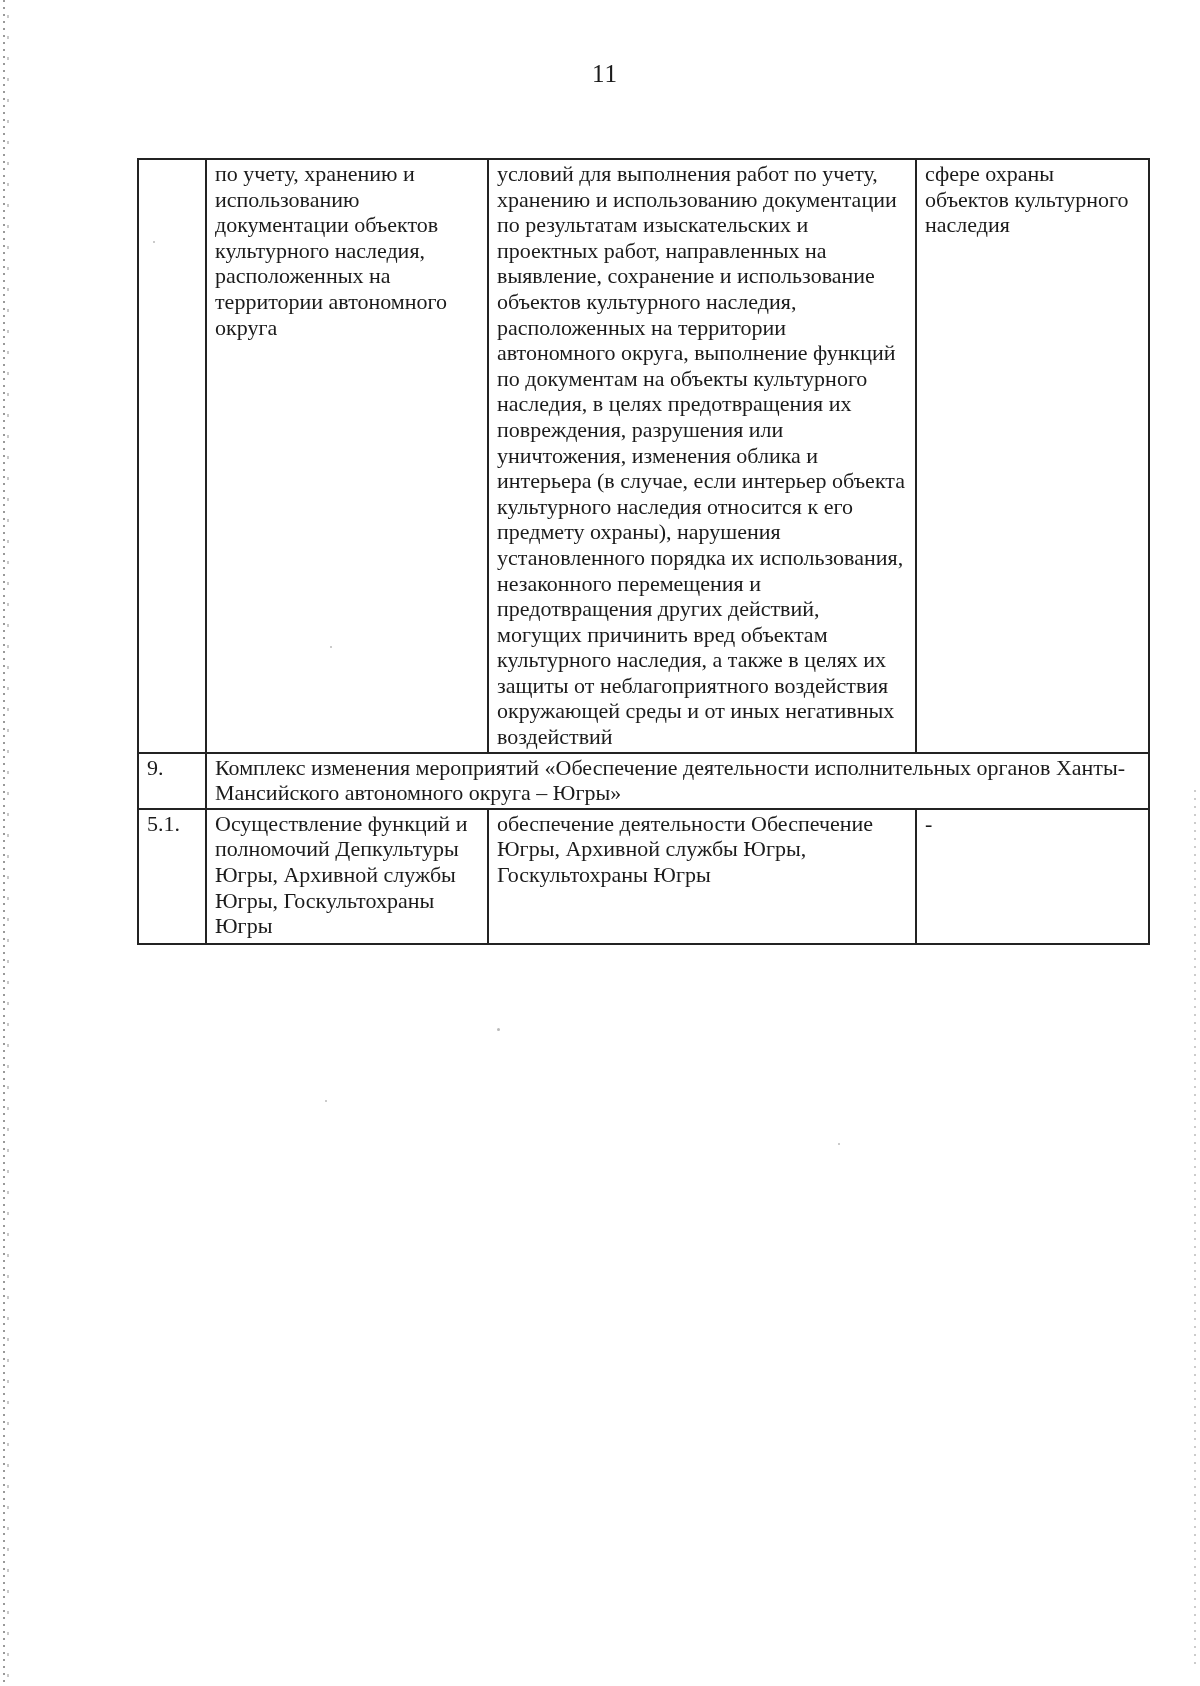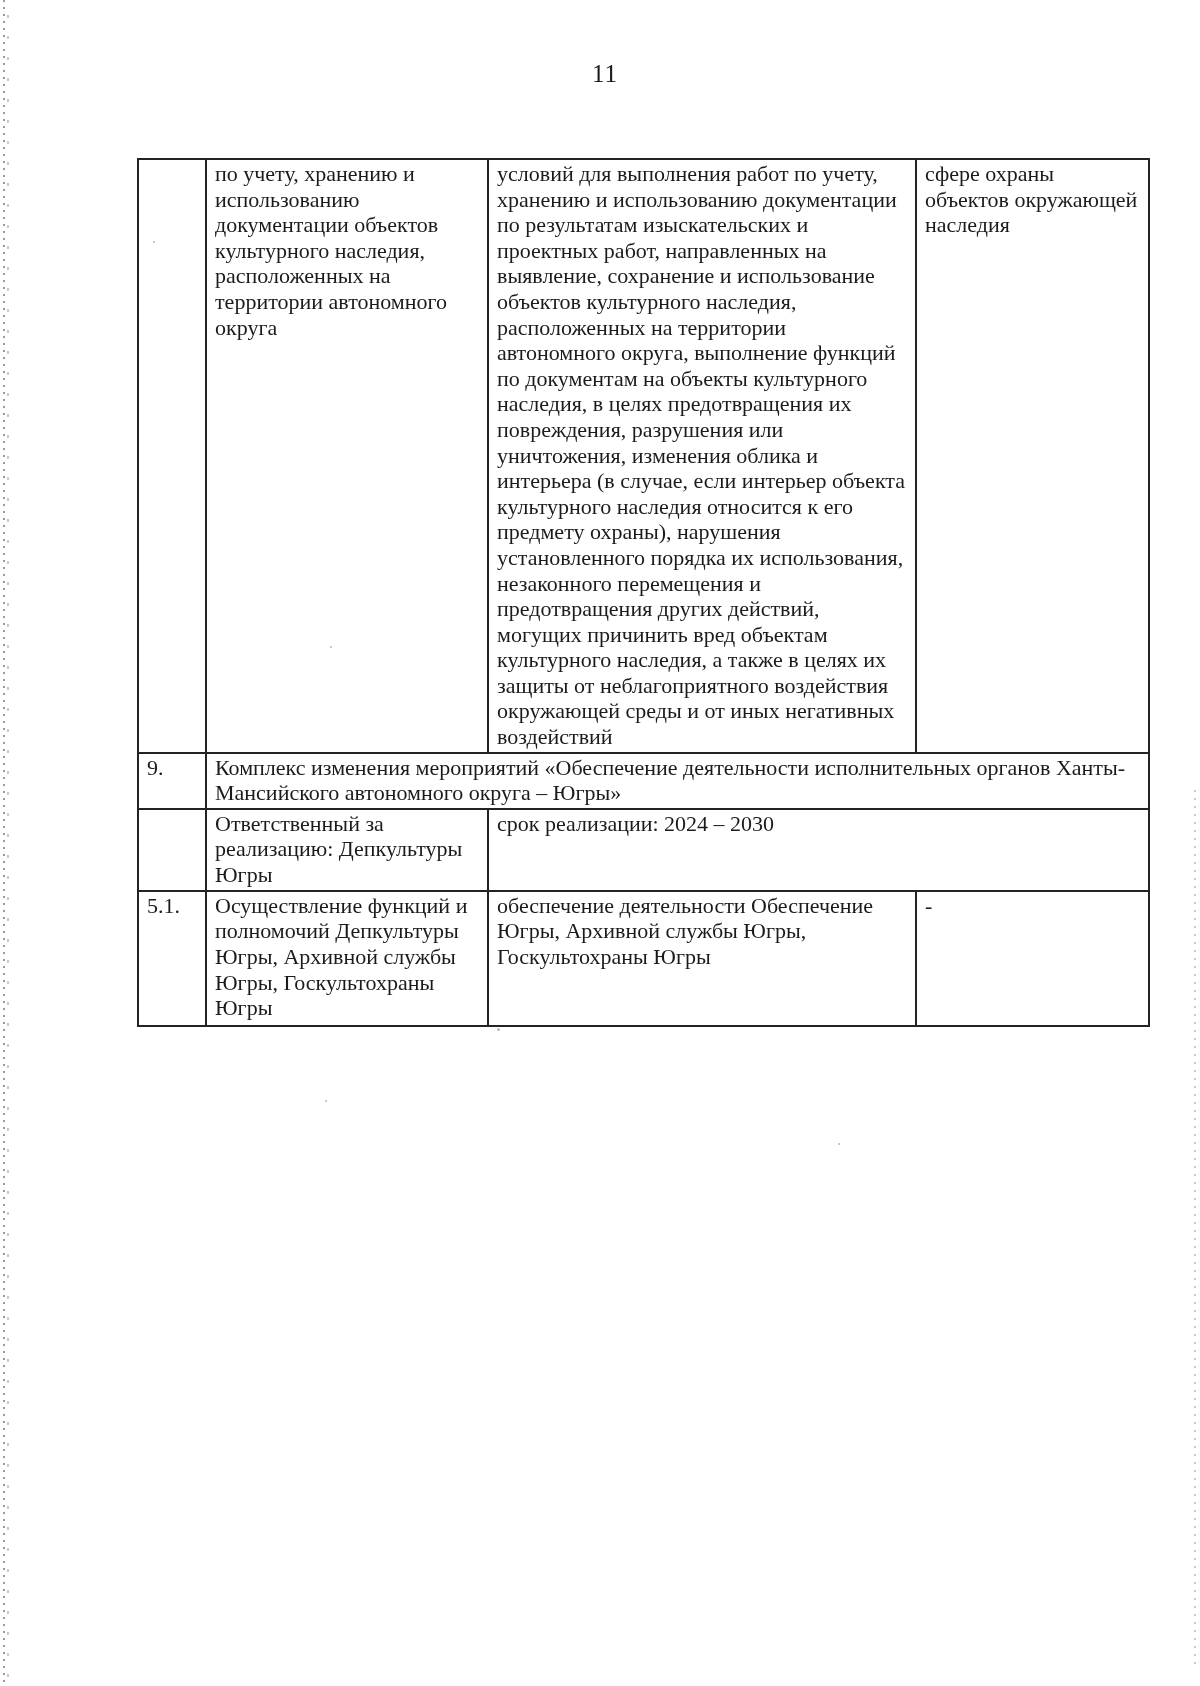--- a/index.html
+++ b/index.html
@@ -71,30 +71,25 @@
     <col style="width:68px">
     <col style="width:282px">
     <col style="width:428px">
     <col style="width:233px">
   </colgroup>
   <tbody>
     <tr>
       <td class="num" style="height:587px"></td>
       <td>по учету, хранению и использованию документации объектов культурного наследия, расположенных на территории автономного округа</td>
       <td>условий для выполнения работ по учету, хранению и использованию документации по результатам изыскательских и проектных работ, направленных на выявление, сохранение и использование объектов культурного наследия, расположенных на территории автономного округа, выполнение функций по документам на объекты культурного наследия, в целях предотвращения их повреждения, разрушения или уничтожения, изменения облика и интерьера (в случае, если интерьер объекта культурного наследия относится к его предмету охраны), нарушения установленного порядка их использования, незаконного перемещения и предотвращения других действий, могущих причинить вред объектам культурного наследия, а также в целях их защиты от неблагоприятного воздействия окружающей среды и от иных негативных воздействий</td>
-      <td>сфере охраны объектов окружающей наследия</td>
+      <td>сфере охраны объектов культурного наследия</td>
     </tr>
     <tr>
       <td class="num" style="height:50px">9.</td>
       <td colspan="3">Комплекс изменения мероприятий «Обеспечение деятельности исполнительных органов Ханты-Мансийского автономного округа – Югры»</td>
-    </tr>
-    <tr>
-      <td class="num" style="height:77px"></td>
-      <td>Ответственный за реализацию: Депкультуры Югры</td>
-      <td colspan="2">срок реализации: 2024 – 2030</td>
     </tr>
     <tr>
       <td class="num" style="height:130px">5.1.</td>
       <td>Осуществление функций и полномочий Депкультуры Югры, Архивной службы Югры, Госкультохраны Югры</td>
       <td>обеспечение деятельности Обеспечение Югры, Архивной службы Югры, Госкультохраны Югры</td>
       <td>-</td>
     </tr>
   </tbody>
 </table>
 

